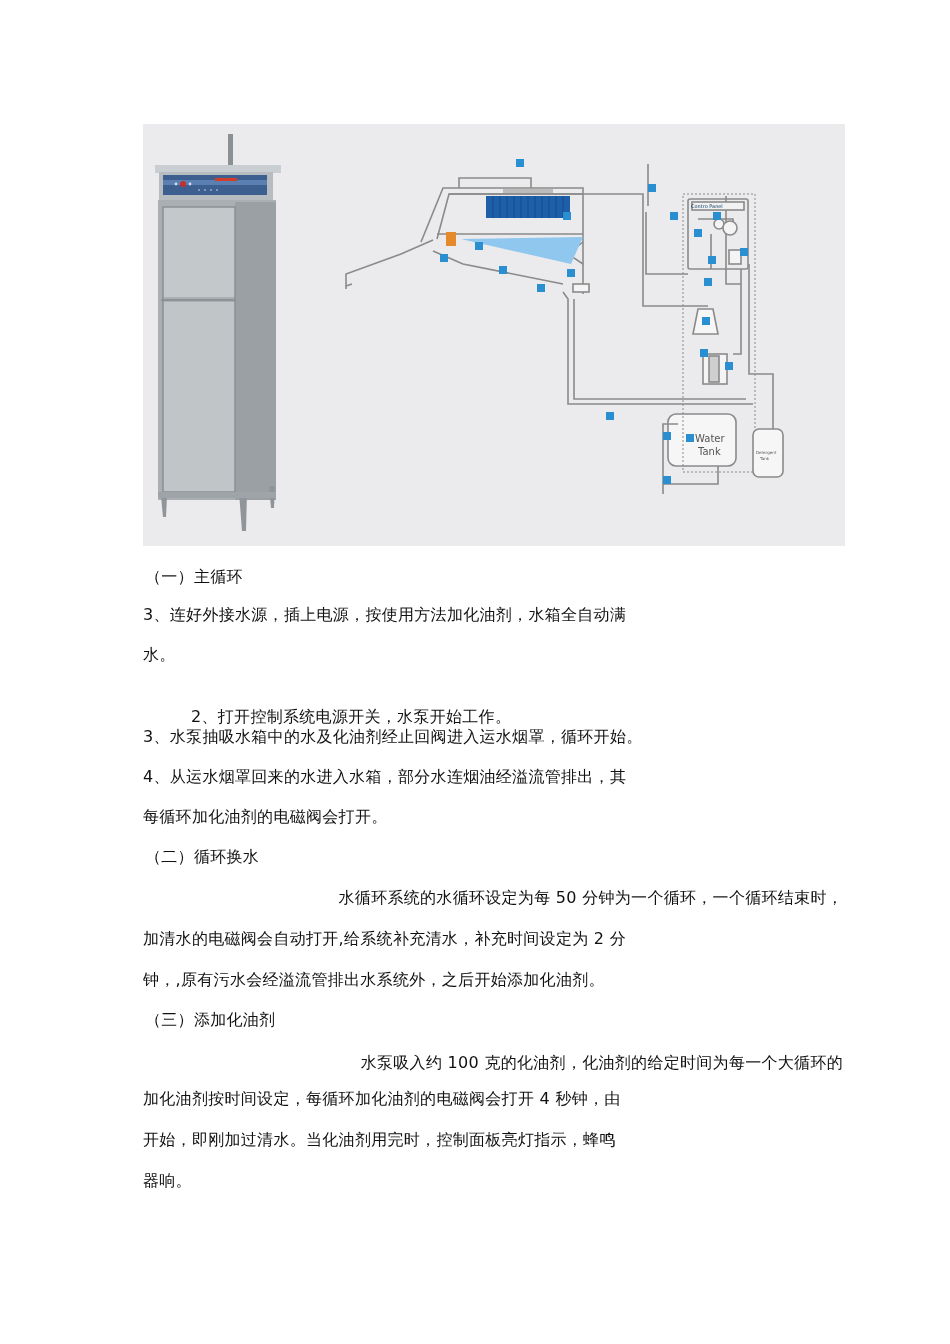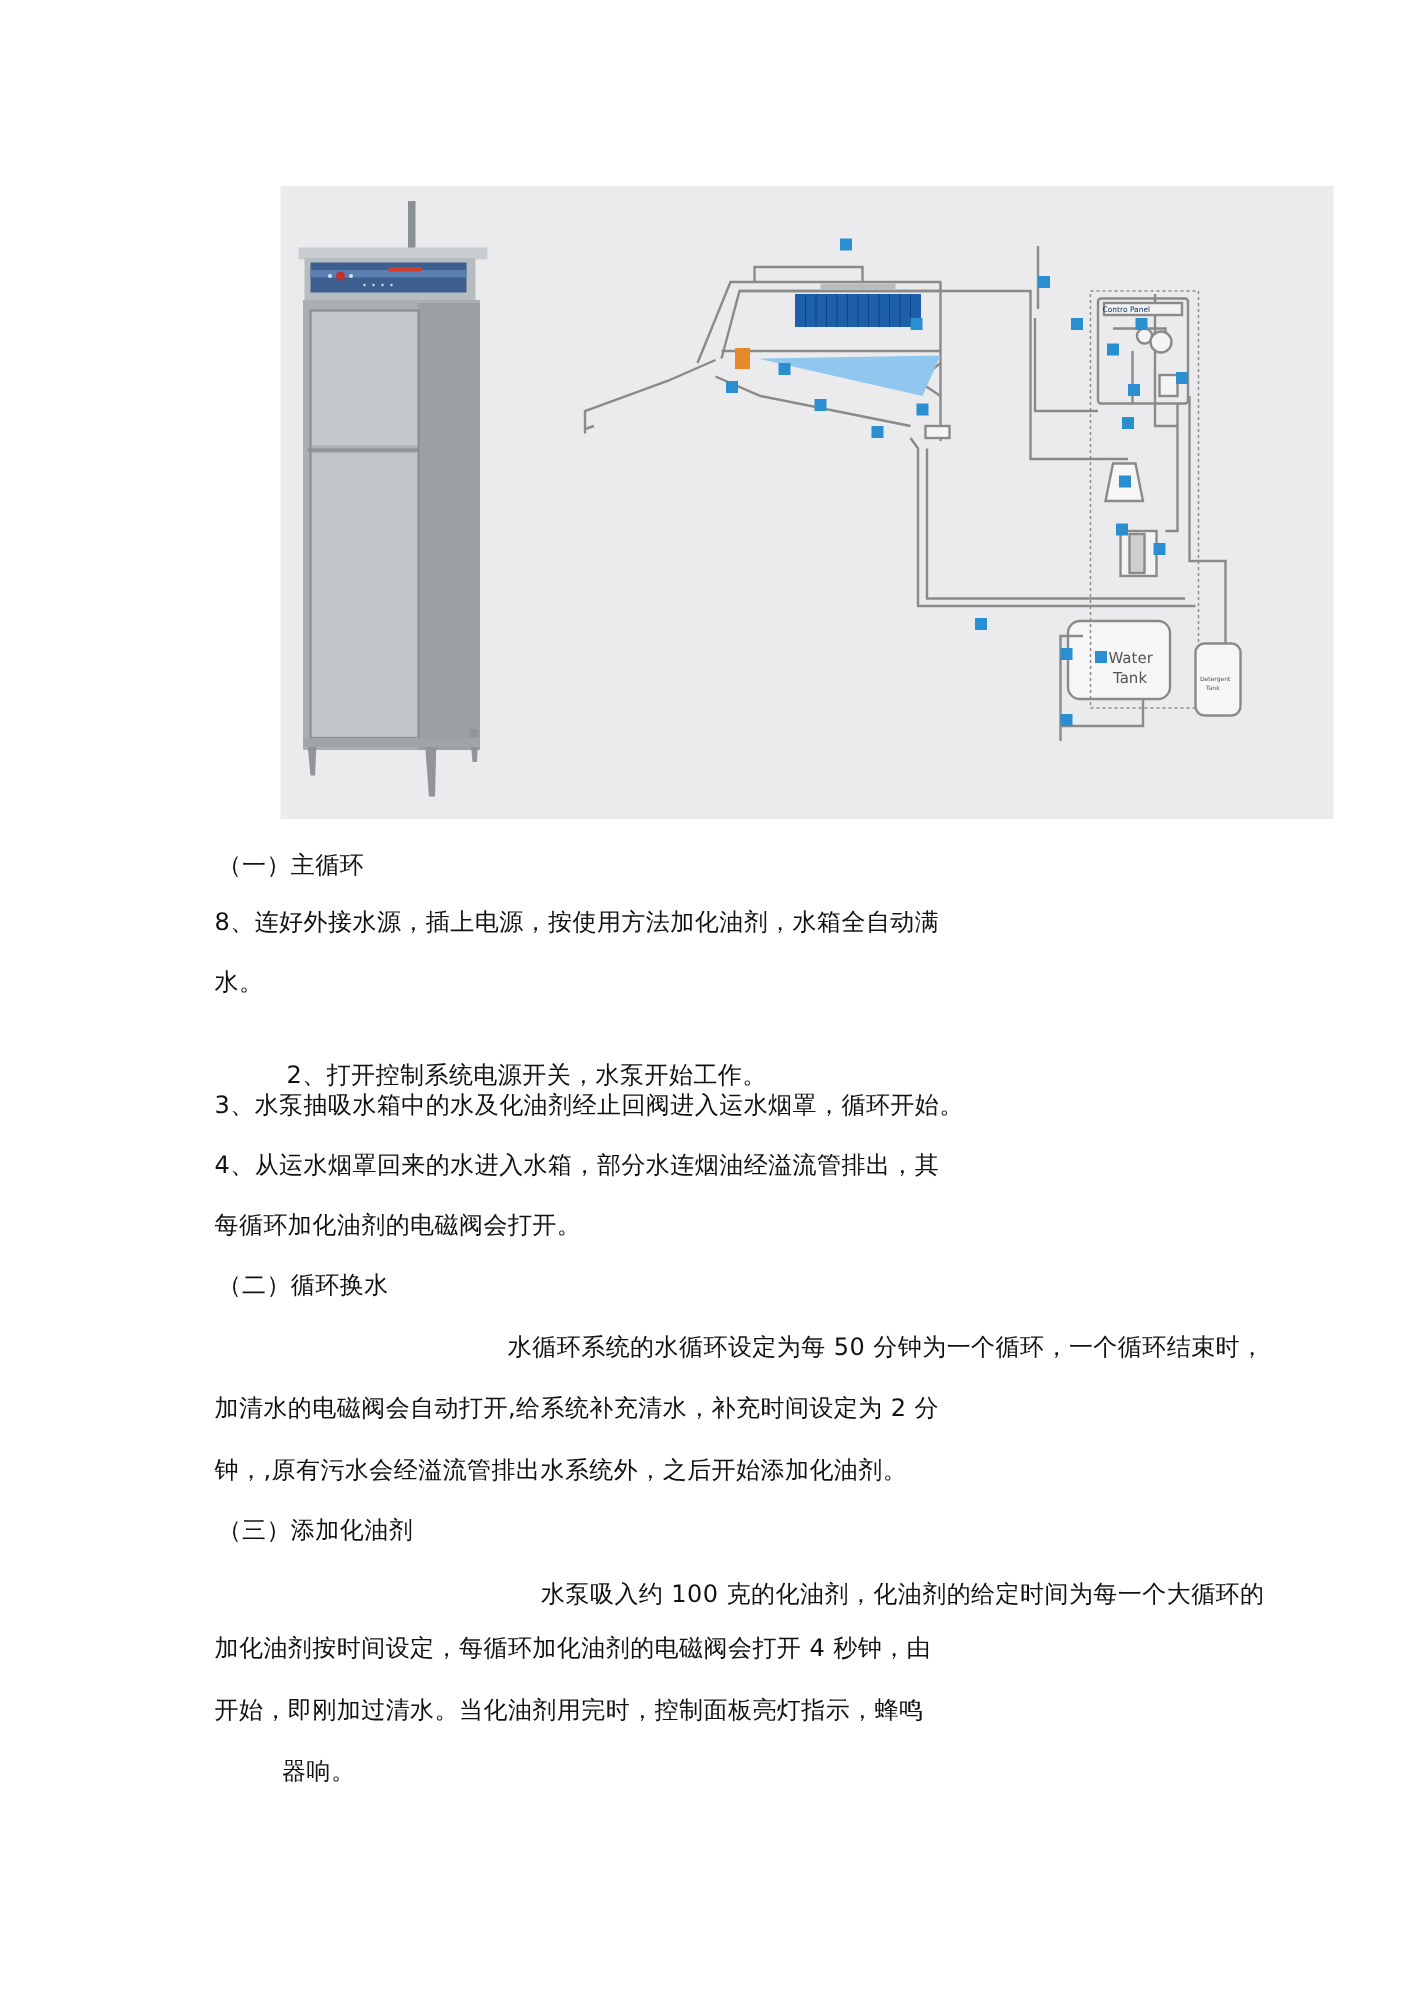--- a/index.html
+++ b/index.html
@@ -1,19 +1,19 @@
 <!DOCTYPE html>
 <html><head>
 <meta charset="utf-8">
 <style>
   html, body { margin:0; padding:0; background:#ffffff; }
   body { width:950px; height:1344px; position:relative; overflow:hidden;
          font-family:"DejaVu Sans", "Liberation Sans", sans-serif; color:#111; }
   .figure { position:absolute; left:143px; top:124px; width:702px; height:422px;
-            background:#ebeaec; overflow:hidden;margin-left:44px; }
+            background:#ebeaec; overflow:hidden; }
   .figure svg { position:absolute; left:0; top:0; width:657px; height:422px; }
   .lbl { font-family:"DejaVu Sans", sans-serif; font-size:5px; fill:#0b3b66; }
   .txt { position:absolute; left:143px; width:700px; font-size:16px; line-height:24px;
          white-space:nowrap; letter-spacing:0.3px; }
   .h { left:145px; }
 </style>
 </head>
 <body>
 
 <div class="figure">
@@ -135,29 +135,29 @@
     </g>
     <text x="548" y="84" class="lbl">Contro Panel</text>
     <text x="552" y="318" font-size="10" fill="#555" font-family="DejaVu Sans, sans-serif">Water</text>
     <text x="555" y="331" font-size="10" fill="#555" font-family="DejaVu Sans, sans-serif">Tank</text>
     <text x="613" y="330" font-size="4" fill="#555" font-family="DejaVu Sans, sans-serif">Detergent</text>
     <text x="617" y="336" font-size="4" fill="#555" font-family="DejaVu Sans, sans-serif">Tank</text>
   </svg>
 </div>
 
 <div class="txt h" style="top:565px;">（一）主循环</div>
-<div class="txt" style="top:603px;">8、连好外接水源，插上电源，按使用方法加化油剂，水箱全自动满</div>
+<div class="txt" style="top:603px;">3、连好外接水源，插上电源，按使用方法加化油剂，水箱全自动满</div>
 <div class="txt" style="top:643px;">水。</div>
 <div class="txt" style="top:705px;margin-left:48px;">2、打开控制系统电源开关，水泵开始工作。</div>
 <div class="txt" style="top:725px;">3、水泵抽吸水箱中的水及化油剂经止回阀进入运水烟罩，循环开始。</div>
 <div class="txt" style="top:765px;">4、从运水烟罩回来的水进入水箱，部分水连烟油经溢流管排出，其</div>
 <div class="txt" style="top:805px;">每循环加化油剂的电磁阀会打开。</div>
 
 <div class="txt h" style="top:845px;">（二）循环换水</div>
 <div class="txt" style="top:886px;text-align:right;">水循环系统的水循环设定为每 50 分钟为一个循环，一个循环结束时，</div>
 <div class="txt" style="top:927px;">加清水的电磁阀会自动打开,给系统补充清水，补充时间设定为 2 分</div>
 <div class="txt" style="top:968px;">钟，,原有污水会经溢流管排出水系统外，之后开始添加化油剂。</div>
 
 <div class="txt h" style="top:1008px;">（三）添加化油剂</div>
 <div class="txt" style="top:1047px;margin-top:40px;">加化油剂按时间设定，每循环加化油剂的电磁阀会打开 4 秒钟，由</div>
 <div class="txt" style="top:1051px;text-align:right;">水泵吸入约 100 克的化油剂，化油剂的给定时间为每一个大循环的</div>
 <div class="txt" style="top:1128px;">开始，即刚加过清水。当化油剂用完时，控制面板亮灯指示，蜂鸣</div>
-<div class="txt" style="top:1169px;margin-left:45px;">器响。</div>
+<div class="txt" style="top:1169px;">器响。</div>
 
 </body></html>

